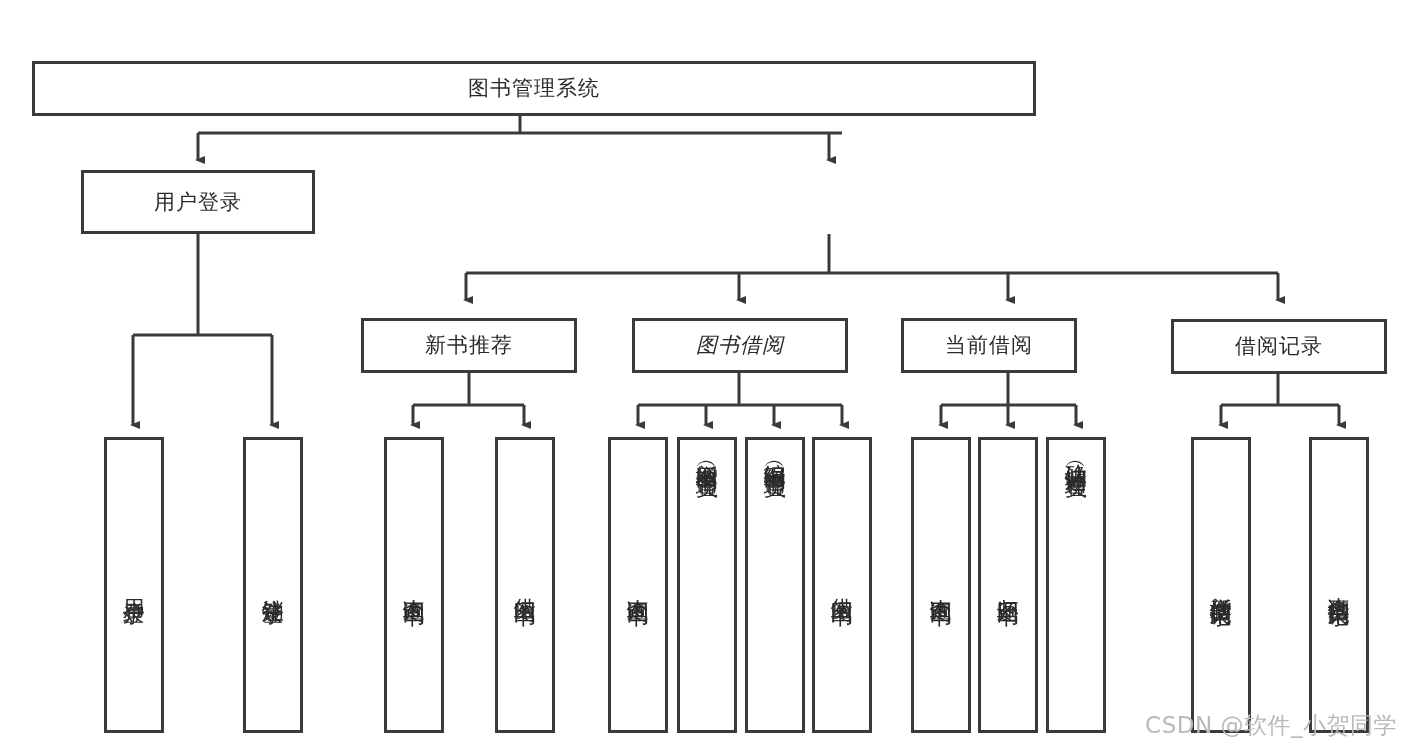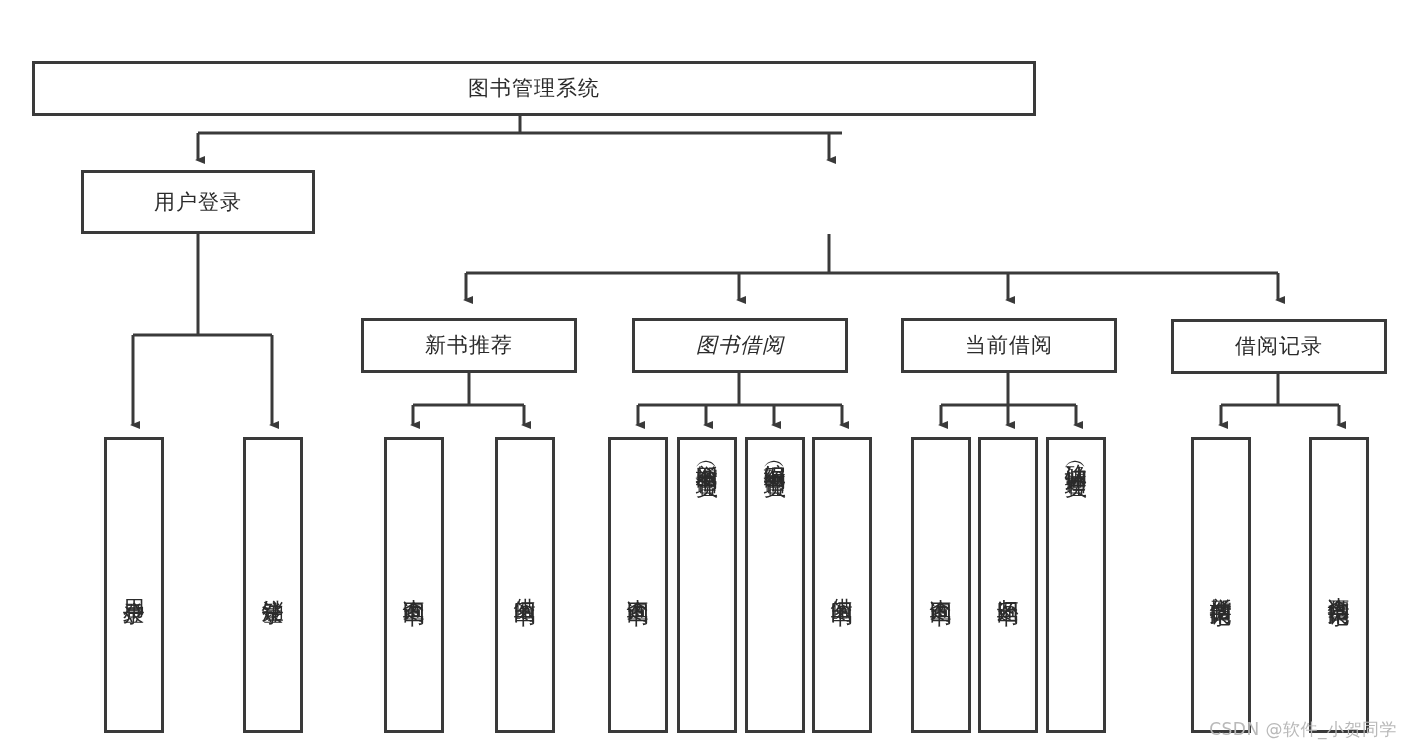--- a/index.html
+++ b/index.html
@@ -57,21 +57,21 @@
     white-space: nowrap;
   }
   .node.vertical.centered {
     align-items: center;
     padding-top: 0;
   }
   .watermark {
     position: absolute;
     right: 8px;
     bottom: 6px;
-    font-size: 17px;
+    font-size: 23px;
     color: #b9b9b9;
     letter-spacing: 0.5px;
     white-space: nowrap;
   }
 </style>
 </head>
 <body>
 
 <div id="canvas">
 
@@ -132,21 +132,21 @@
   <div class="node horizontal" style="left:81px; top:170px; width:234px; height:64px;">
     <span class="label">用户登录</span>
   </div>
 
   <div class="node horizontal" style="left:361px; top:318px; width:216px; height:55px;font-family:Liberation Serif, serif;">
     <span class="label">新书推荐</span>
   </div>
   <div class="node horizontal" style="left:632px; top:318px; width:216px; height:55px;font-style:italic;">
     <span class="label">图书借阅</span>
   </div>
-  <div class="node horizontal" style="left:901px; top:318px; width:216px; height:55px;">
+  <div class="node horizontal" style="left:901px; top:318px; width:176px; height:55px;">
     <span class="label">当前借阅</span>
   </div>
   <div class="node horizontal" style="left:1171px; top:302px; width:216px; height:55px;margin-top:17px;">
     <span class="label">借阅记录</span>
   </div>
 
   <div class="node vertical centered" style="left:104px; top:437px; width:60px; height:296px;">
     <span class="label">用户登录</span>
   </div>
   <div class="node vertical centered" style="left:243px; top:437px; width:60px; height:296px;">

